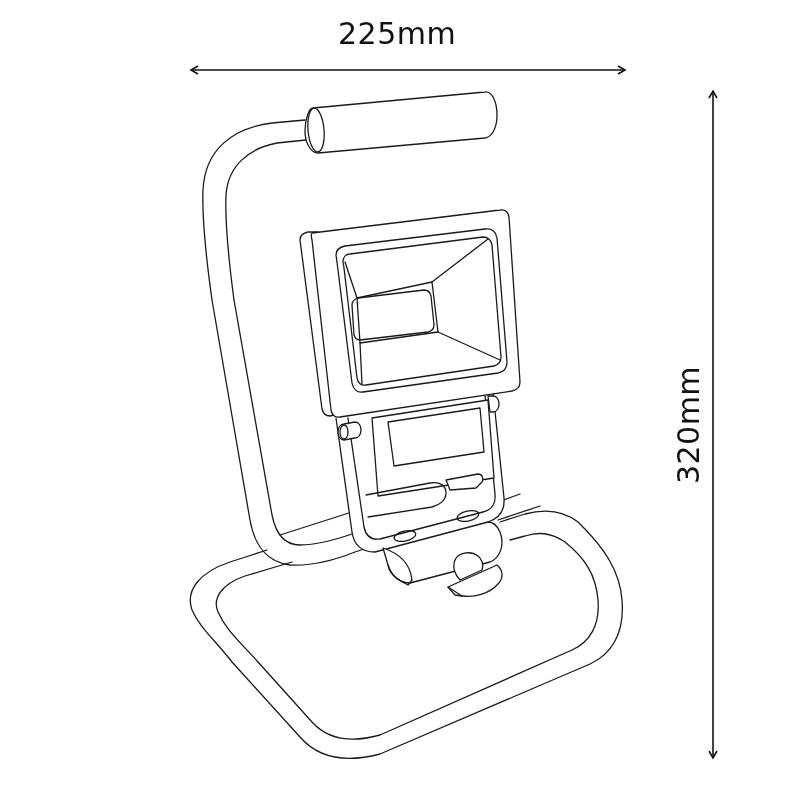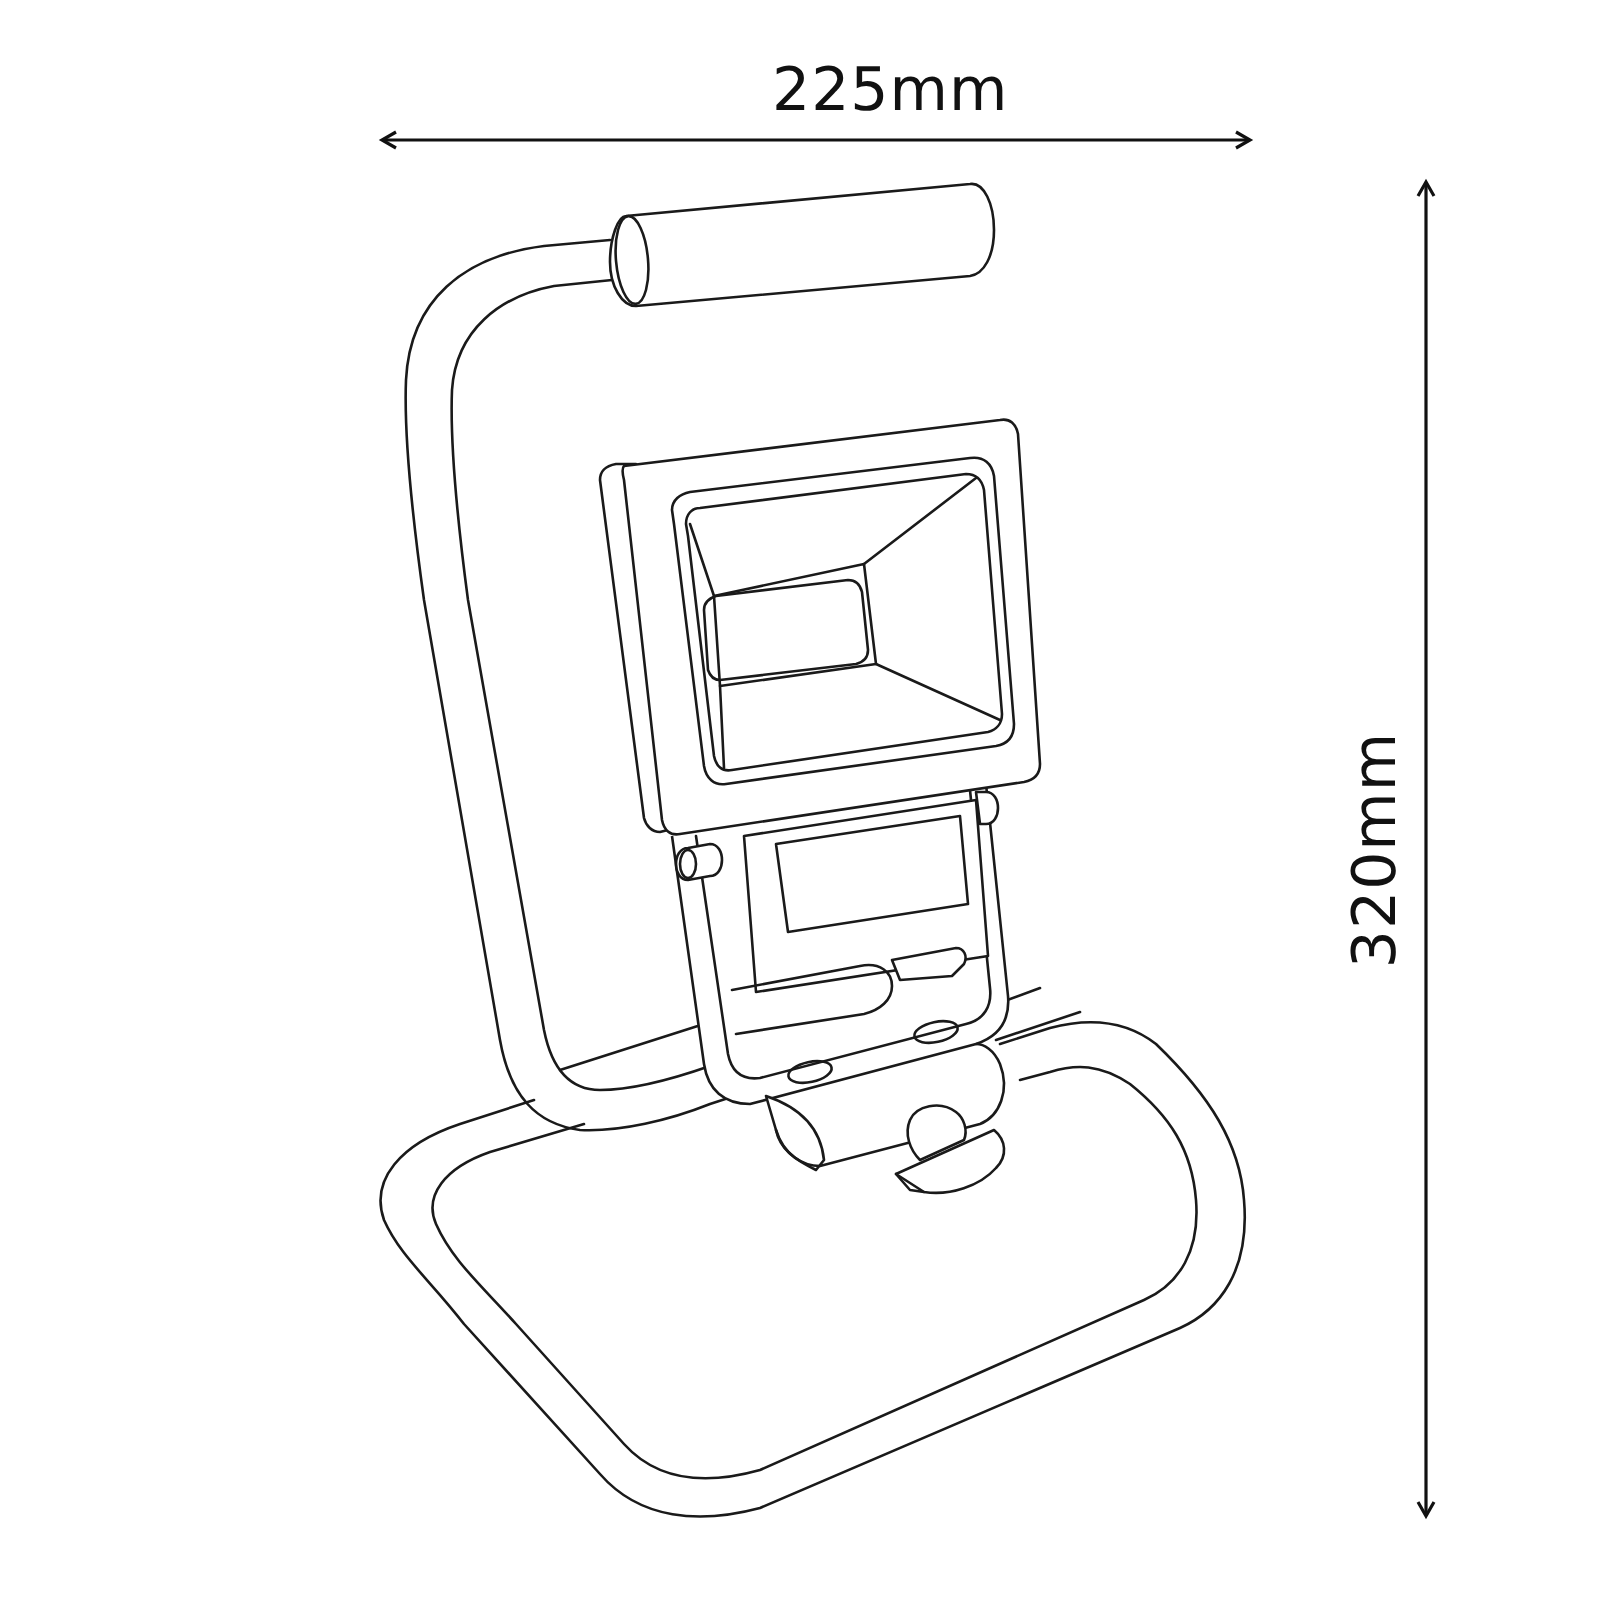--- a/index.html
+++ b/index.html
@@ -1,19 +1,19 @@
 <!DOCTYPE html>
 <html><head>
 <meta charset="utf-8">
 <style>
   html, body { margin: 0; padding: 0; background: #ffffff; }
   body { width: 800px; height: 800px; position: relative; overflow: hidden; font-family: "DejaVu Sans", sans-serif; }
   #canvas { position: absolute; left: 0; top: 0; width: 800px; height: 800px; }
   .dim-label { position: absolute; color: #111111; font-family: "DejaVu Sans", sans-serif; font-size: 30px; letter-spacing: 0.5px; white-space: nowrap; }
-  #width-label { left: 338px; top: 28px; margin-left: 48px; }
+  #width-label { left: 338px; top: 16px; }
   #height-label { left: 688px; top: 425px; transform: translate(-50%, -50%) rotate(-90deg); transform-origin: center center; }
   svg .ln { fill: none; stroke: #1a1a1a; stroke-width: 1.3; stroke-linejoin: round; stroke-linecap: round; }
   svg .fillw { fill: #ffffff; stroke: #1a1a1a; stroke-width: 1.3; stroke-linejoin: round; }
   svg .dim { fill: none; stroke: #111111; stroke-width: 1.6; }
 </style>
 </head>
 <body>
 
 <svg id="canvas" viewBox="0 0 800 800" xmlns="http://www.w3.org/2000/svg">
 

